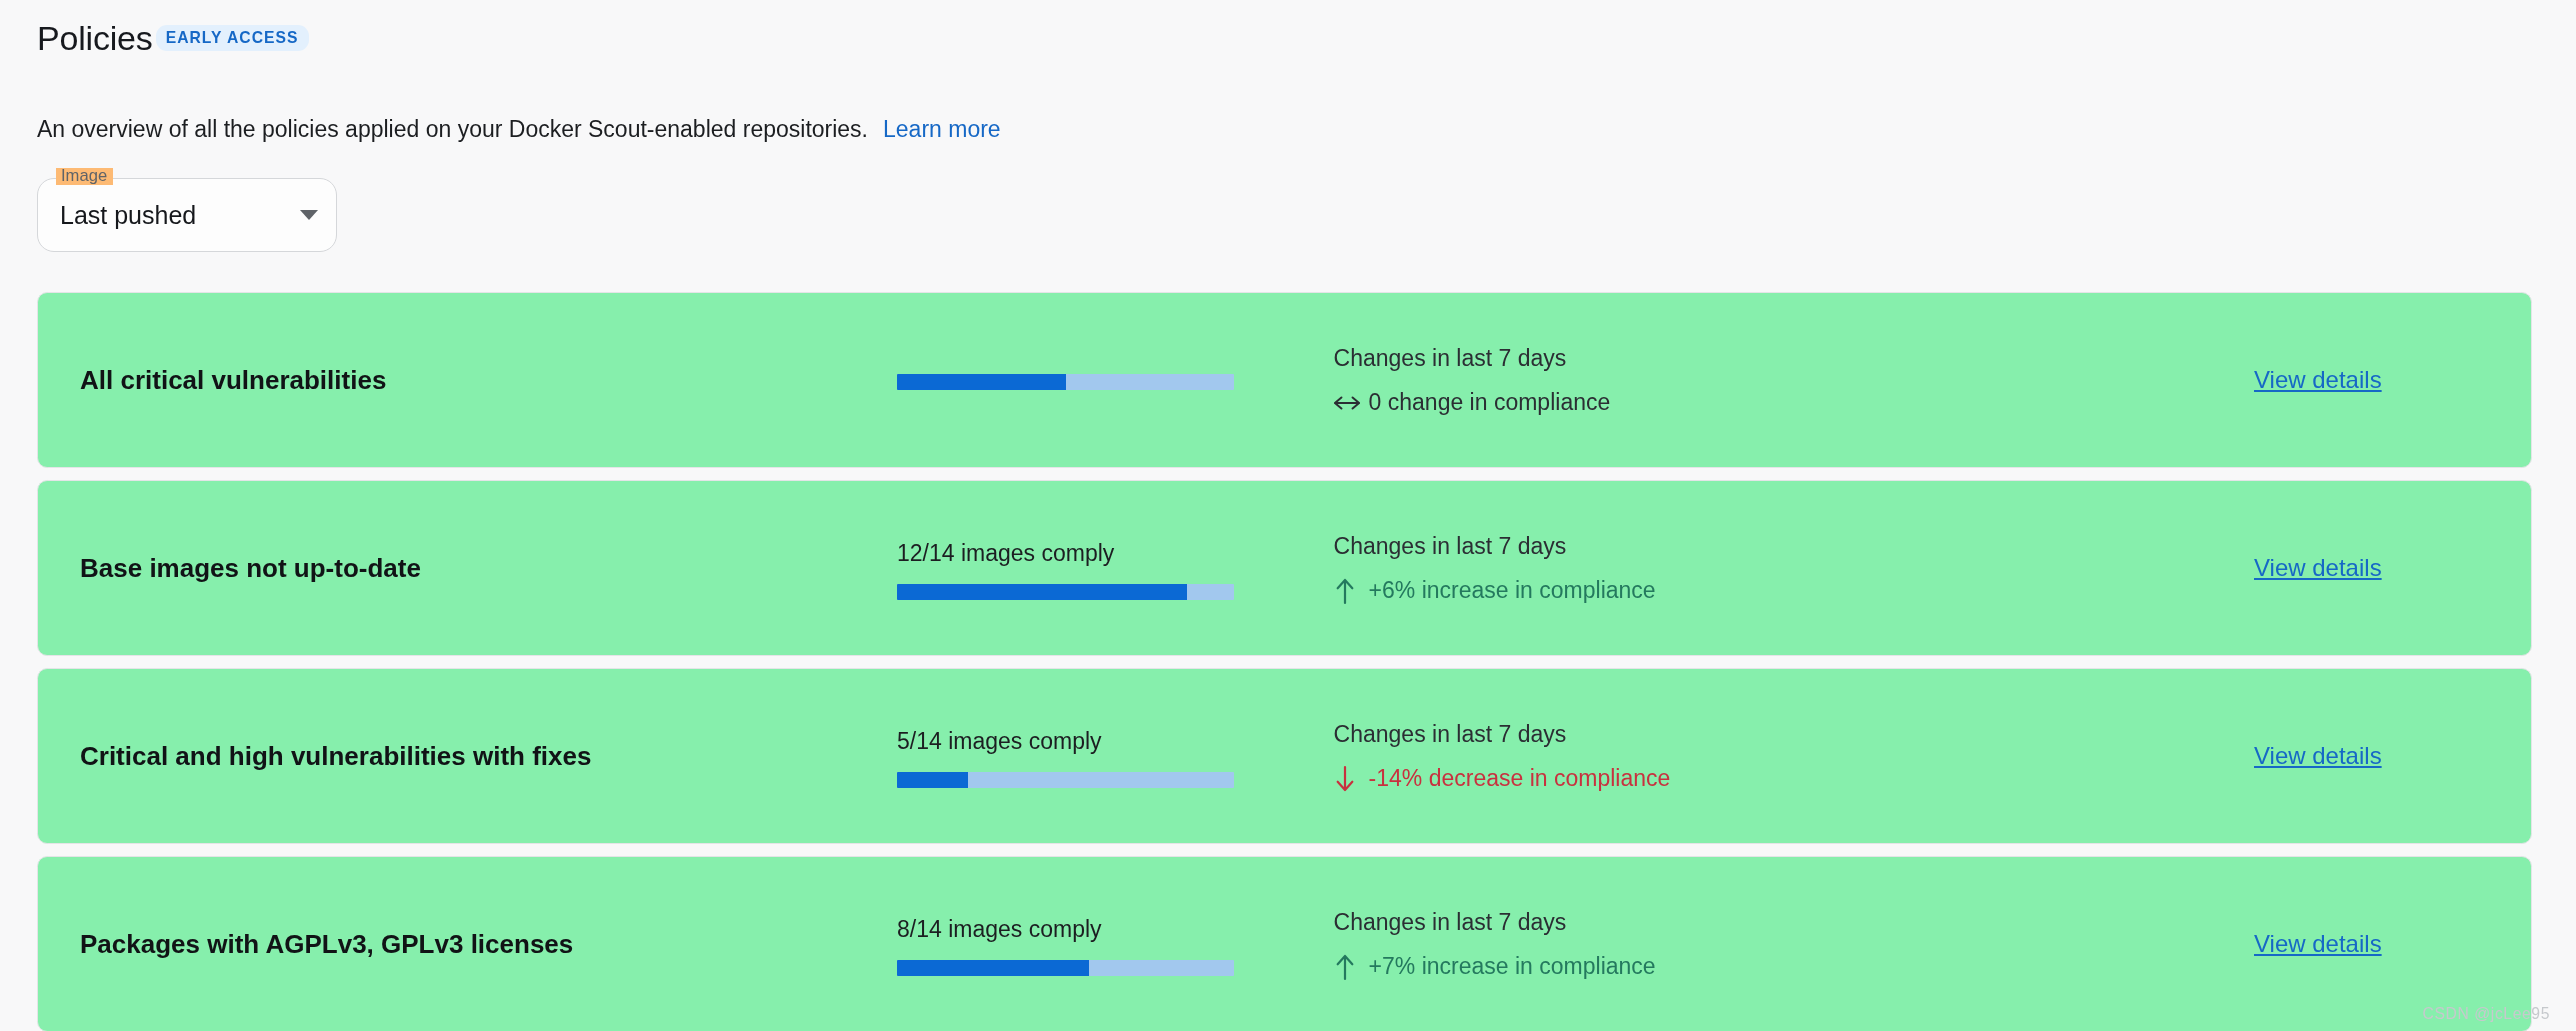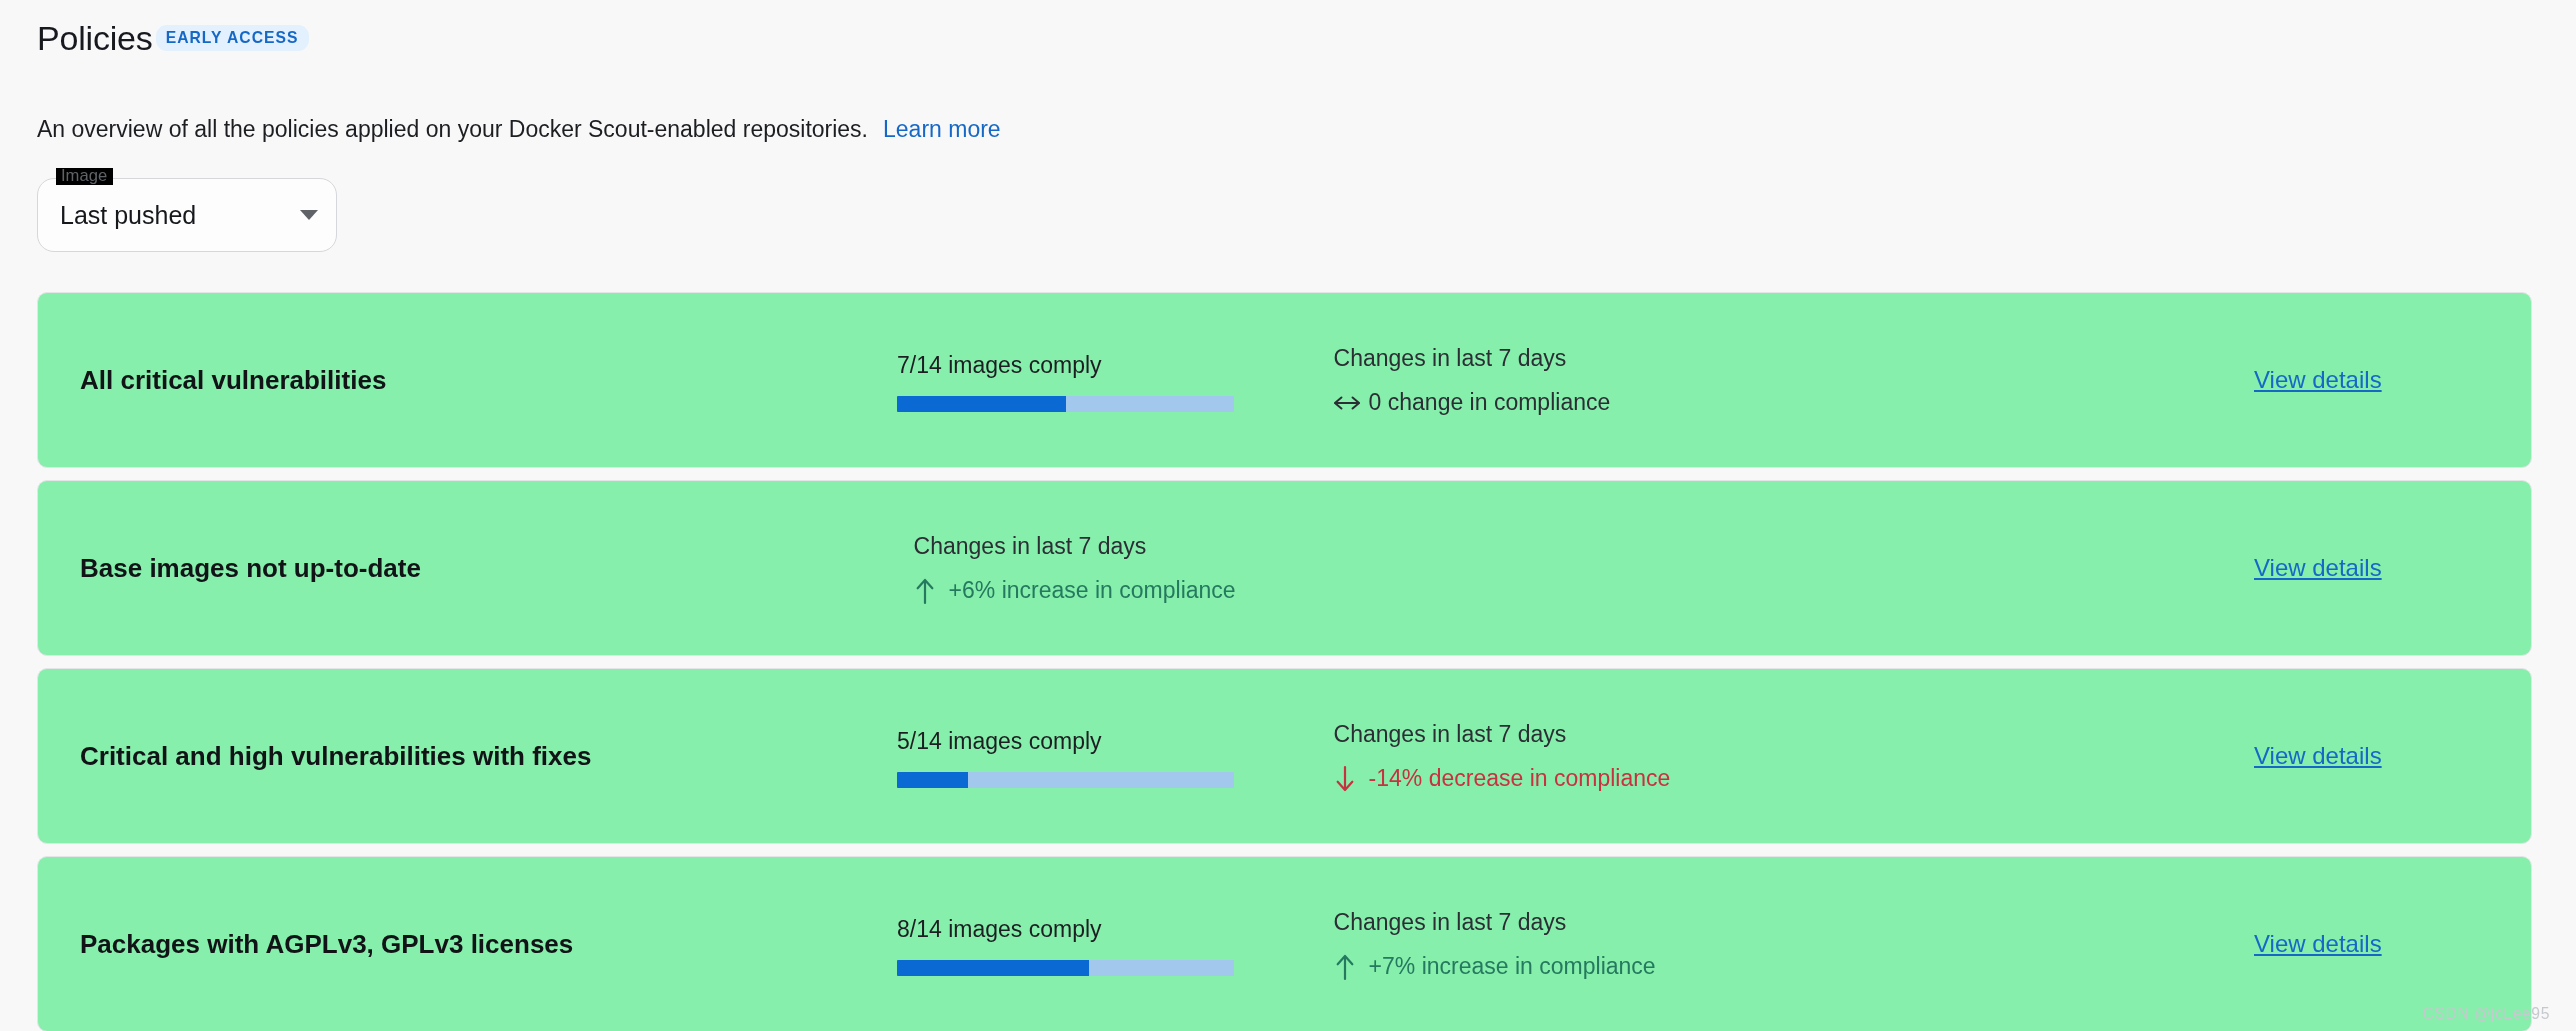--- a/index.html
+++ b/index.html
@@ -78,21 +78,21 @@
   .select-value {
     font-size: 25px;
     color: #16181c;
     flex: 1;
     line-height: 1;
   }
   .select-legend {
     position: absolute;
     top: -10.2px;
     left: 18.5px;
-    background: #000000;
+    background: #fdba74;
     padding: 0 5.5px;
     font-size: 16.6px;
     color: #5f6368;
     line-height: 1;
   }
   .chevron-down {
     width: 0; height: 0;
     border-left: 9.2px solid transparent;
     border-right: 9.2px solid transparent;
     border-top: 10.2px solid #5f6368;
@@ -219,21 +219,20 @@
     </div>
   </div>
 
   <div class="cards">
 
     <div class="policy-card">
       <div class="col-name">
         <div class="policy-name">All critical vulnerabilities</div>
       </div>
       <div class="col-compliance">
-        <div class="comply-text">7/14 images comply</div>
         <div class="progress-track">
           <div class="progress-fill" style="width: 50%;"></div>
         </div>
       </div>
       <div class="col-changes">
         <div class="changes-label">Changes in last 7 days</div>
         <div class="changes-value">
           <span class="trend-icon">
               <svg width="26" height="28" viewBox="0 0 28 30">
                 <path d="M2 15 L26 15 M1 15 L8 9 M1 15 L8 21 M27 15 L20 9 M27 15 L20 21" stroke="#2b2e33" stroke-width="2.1" fill="none" stroke-linecap="round"></path>
@@ -244,20 +243,26 @@
       </div>
       <div class="col-action">
         <span class="view-details">View details</span>
       </div>
     </div>
 
     <div class="policy-card">
       <div class="col-name">
         <div class="policy-name">Base images not up-to-date</div>
       </div>
+      <div class="col-compliance">
+        <div class="comply-text">12/14 images comply</div>
+        <div class="progress-track">
+          <div class="progress-fill" style="width: 86%;"></div>
+        </div>
+      </div>
       <div class="col-changes">
         <div class="changes-label">Changes in last 7 days</div>
         <div class="changes-value">
           <span class="trend-icon">
               <svg width="22" height="28" viewBox="0 0 24 30">
                 <path d="M12 28 L12 4 M12 3 L4 12 M12 3 L20 12" stroke="#24795e" stroke-width="2.4" fill="none" stroke-linecap="round"></path>
               </svg>
             </span>
           <span style="color: rgb(36, 121, 94);">+6% increase in compliance</span>
         </div>

